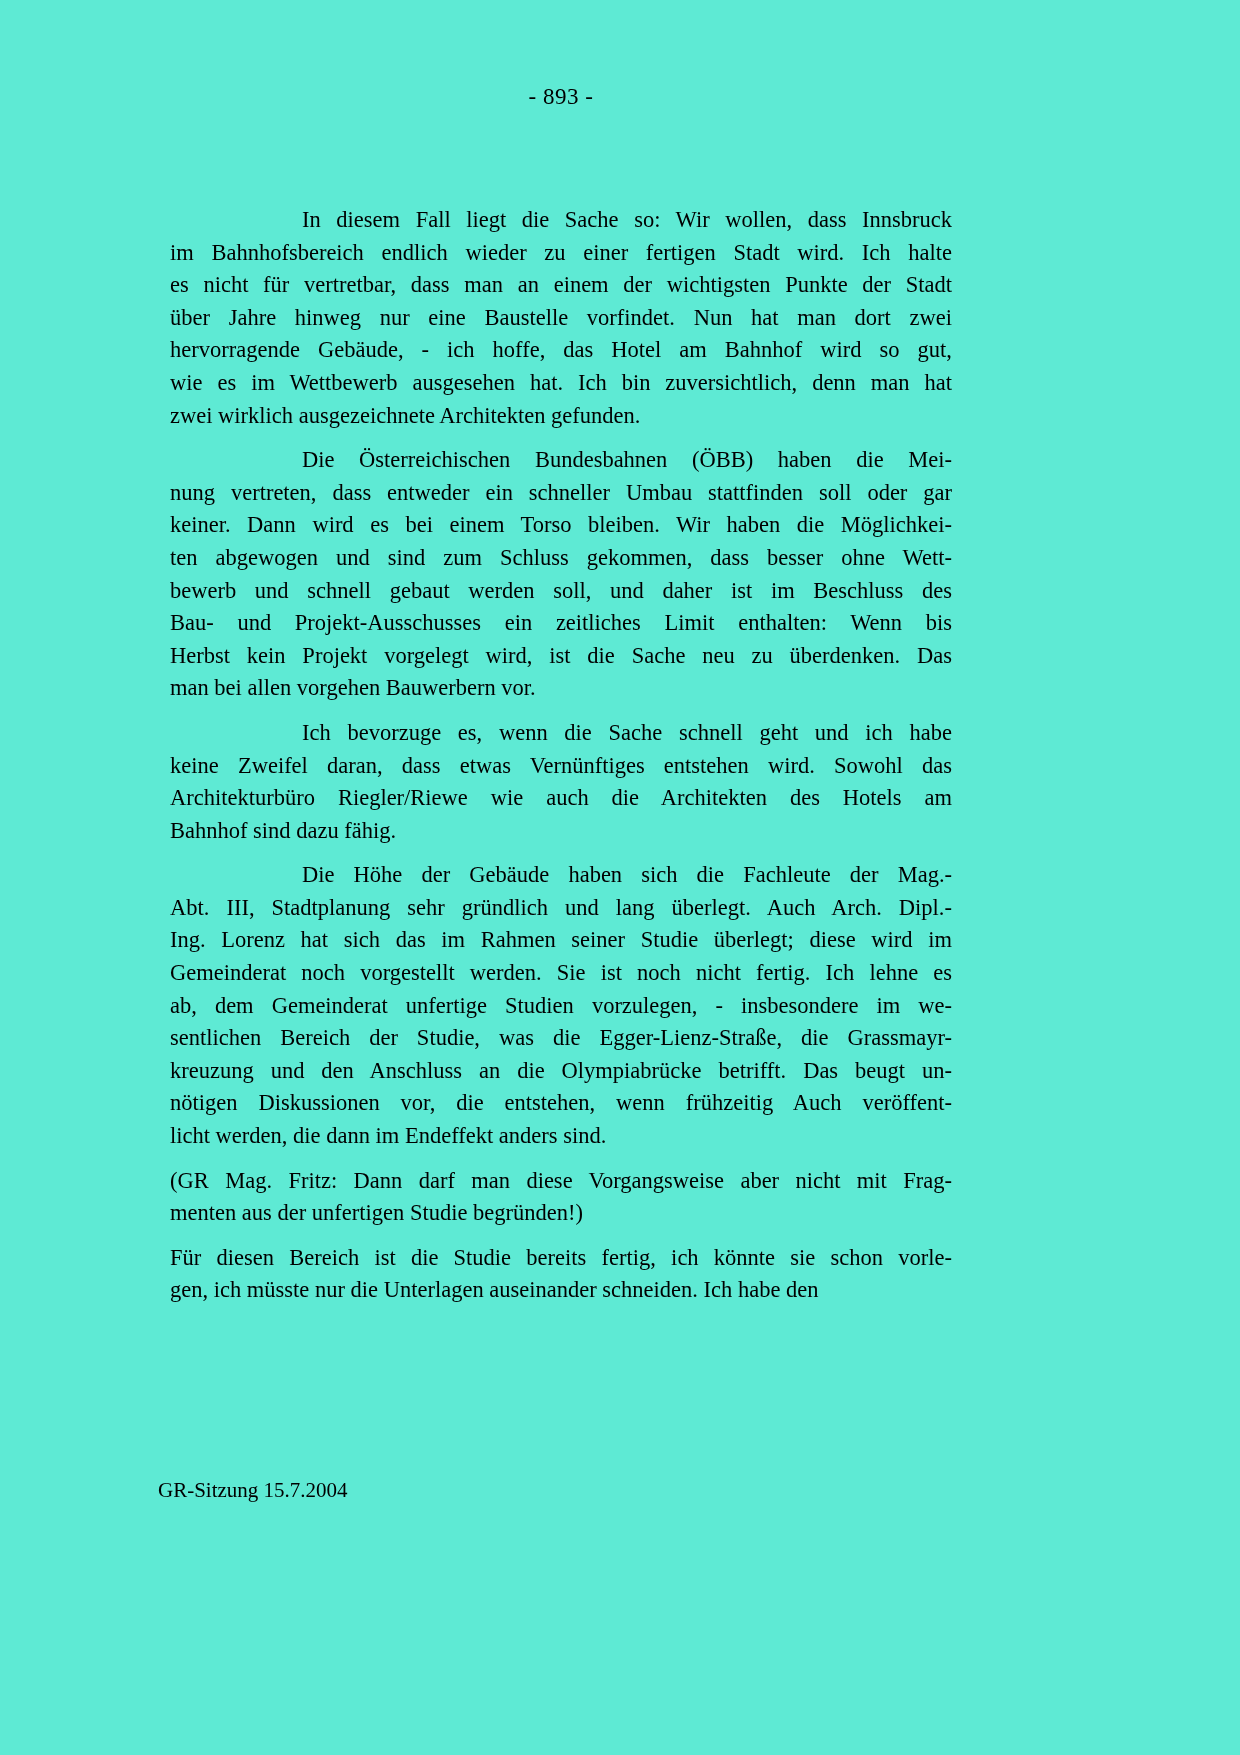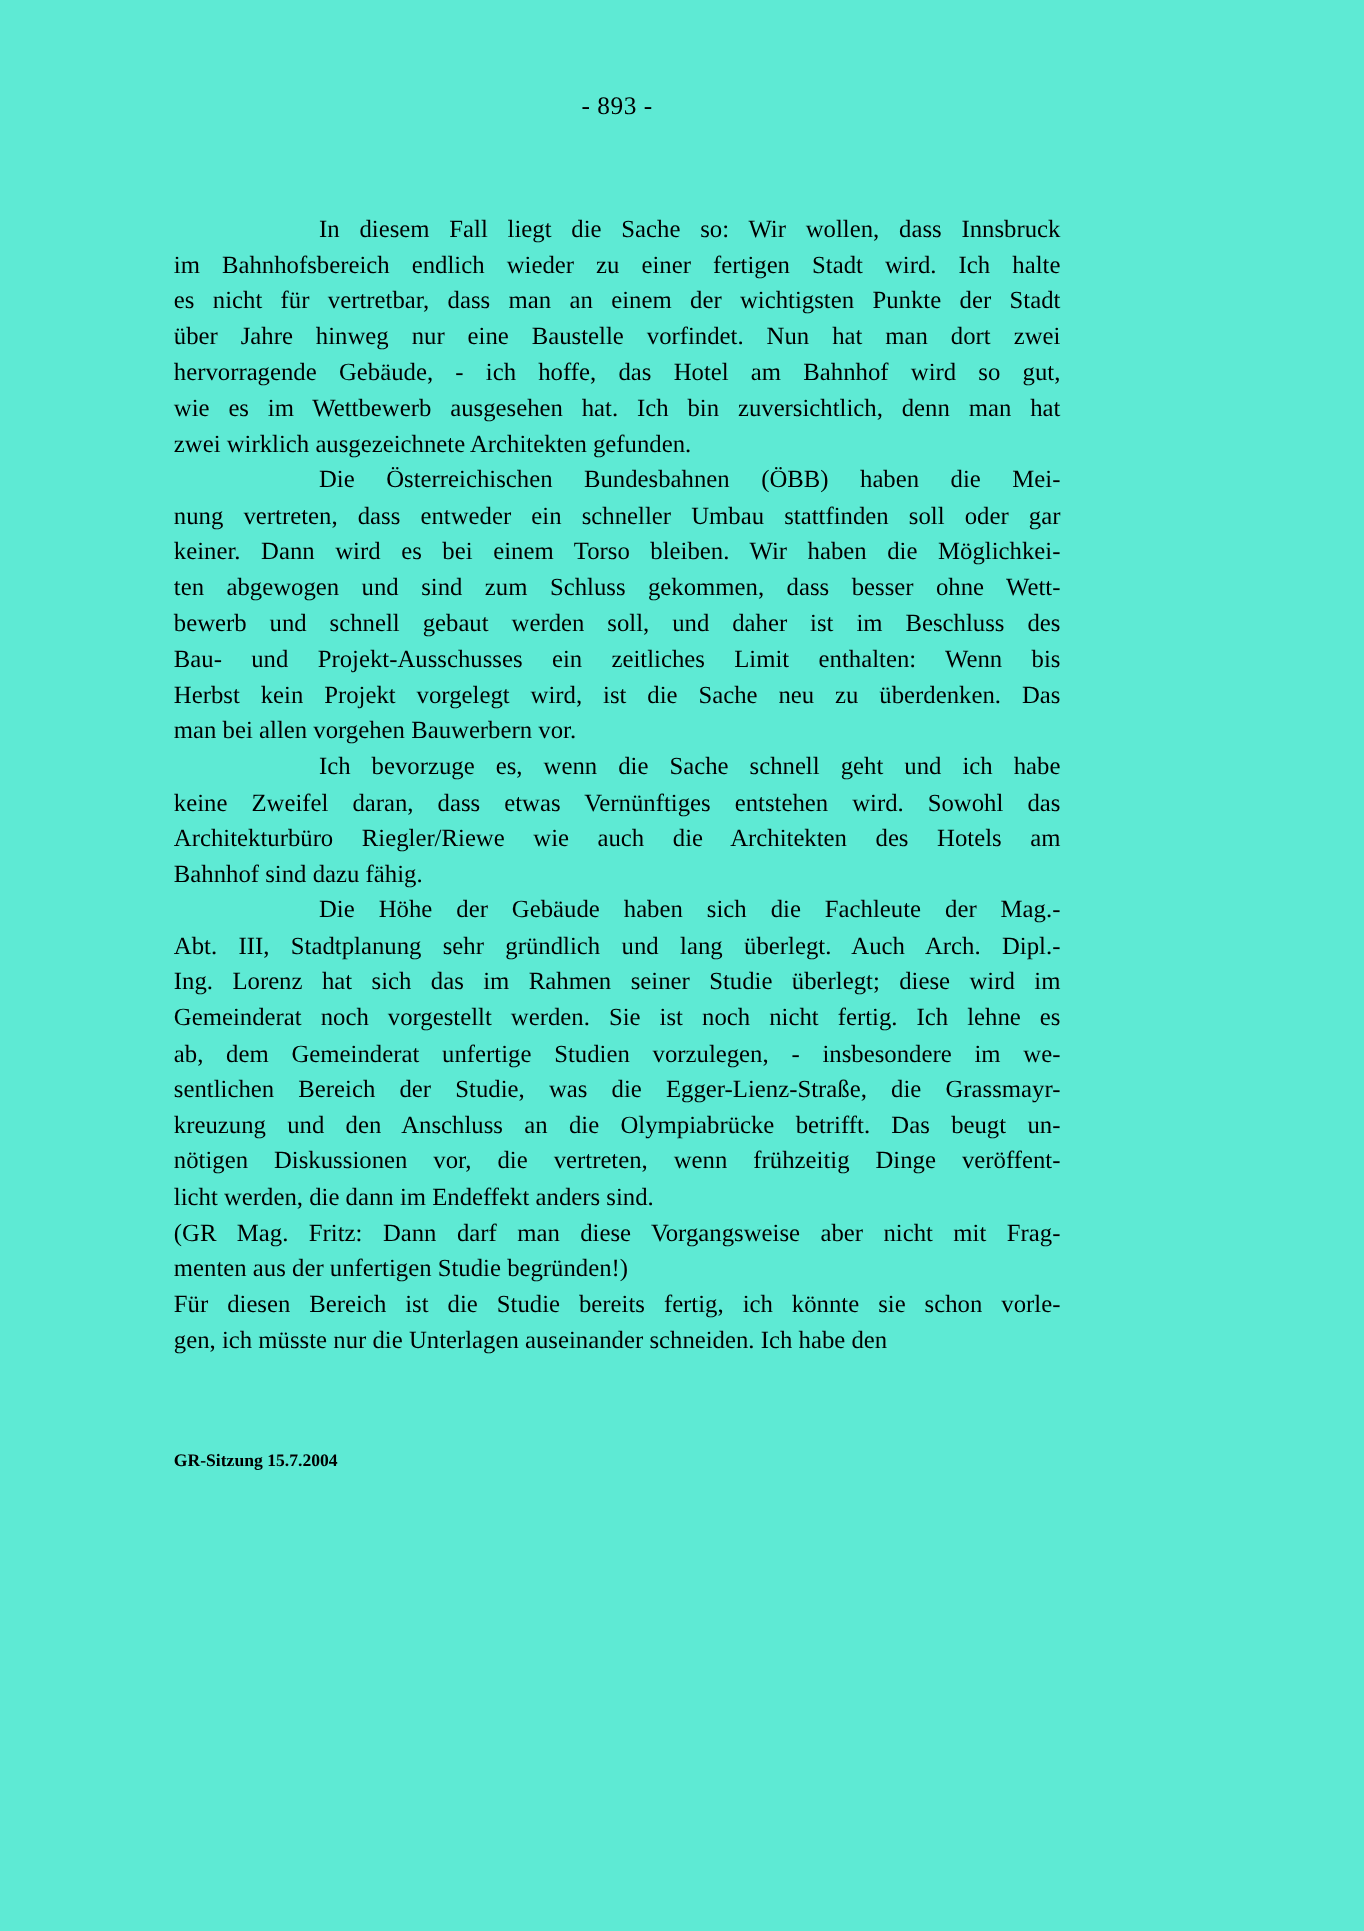--- a/index.html
+++ b/index.html
@@ -34,39 +34,38 @@
   }
   .content {
     position: absolute;
     top: 192px;
     left: 158px;
     width: 806px;
     font-size: 22.5px;
     line-height: 32.6px;
   }
   .paragraph {
-    margin: 0;
+    margin: 12px;
   }
   .line {
     text-align: justify;
     text-align-last: justify;
     white-space: normal;
   }
   .line.last {
     text-align-last: left;
   }
   .line.indent {
     text-indent: 132px;
   }
   .footer {
     position: absolute;
-    top: 1320px;
+    top: 1478px;
     left: 158px;
-    font-size: 16px;
-    font-weight: bold;
+    font-size: 21px;
   }
 </style>
 </head>
 <body>
 
 <div class="page">
   <div class="page-number">- 893 -</div>
 
   <div class="content" id="content">
       <div class="paragraph">
@@ -95,21 +94,21 @@
         <div class="line last">Bahnhof sind dazu fähig.</div>
       </div>
       <div class="paragraph">
         <div class="line indent">Die Höhe der Gebäude haben sich die Fachleute der Mag.-</div>
         <div class="line">Abt. III, Stadtplanung sehr gründlich und lang überlegt. Auch Arch. Dipl.-</div>
         <div class="line">Ing. Lorenz hat sich das im Rahmen seiner Studie überlegt; diese wird im</div>
         <div class="line">Gemeinderat noch vorgestellt werden. Sie ist noch nicht fertig. Ich lehne es</div>
         <div class="line">ab, dem Gemeinderat unfertige Studien vorzulegen, - insbesondere im we-</div>
         <div class="line">sentlichen Bereich der Studie, was die Egger-Lienz-Straße, die Grassmayr-</div>
         <div class="line">kreuzung und den Anschluss an die Olympiabrücke betrifft. Das beugt un-</div>
-        <div class="line">nötigen Diskussionen vor, die vertreten, wenn frühzeitig Dinge veröffent-</div>
+        <div class="line">nötigen Diskussionen vor, die entstehen, wenn frühzeitig Auch veröffent-</div>
         <div class="line last">licht werden, die dann im Endeffekt anders sind.</div>
       </div>
       <div class="paragraph">
         <div class="line">(GR Mag. Fritz: Dann darf man diese Vorgangsweise aber nicht mit Frag-</div>
         <div class="line last">menten aus der unfertigen Studie begründen!)</div>
       </div>
       <div class="paragraph">
         <div class="line">Für diesen Bereich ist die Studie bereits fertig, ich könnte sie schon vorle-</div>
         <div class="line last">gen, ich müsste nur die Unterlagen auseinander schneiden. Ich habe den</div>
       </div>

